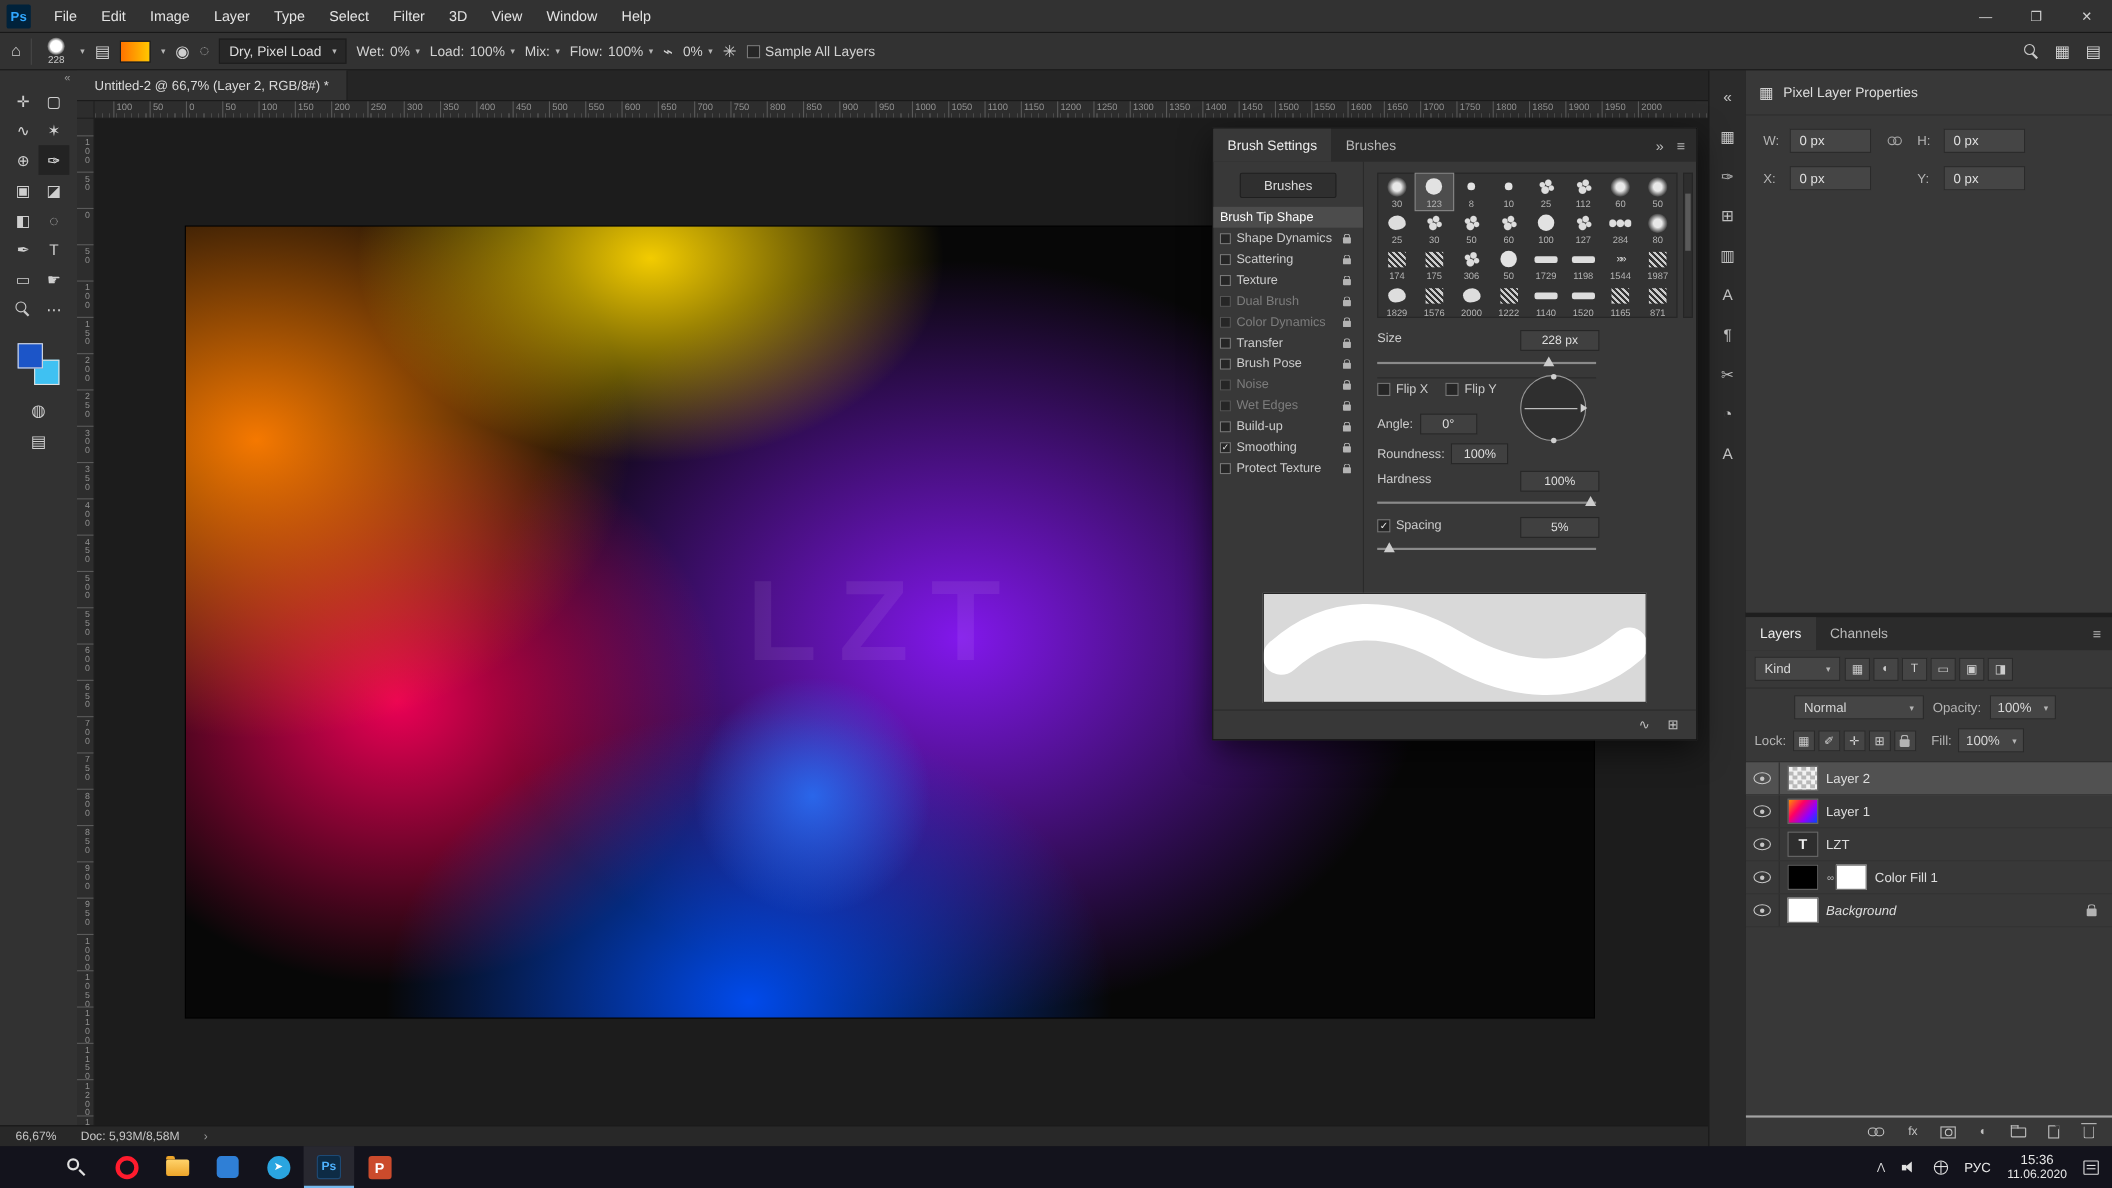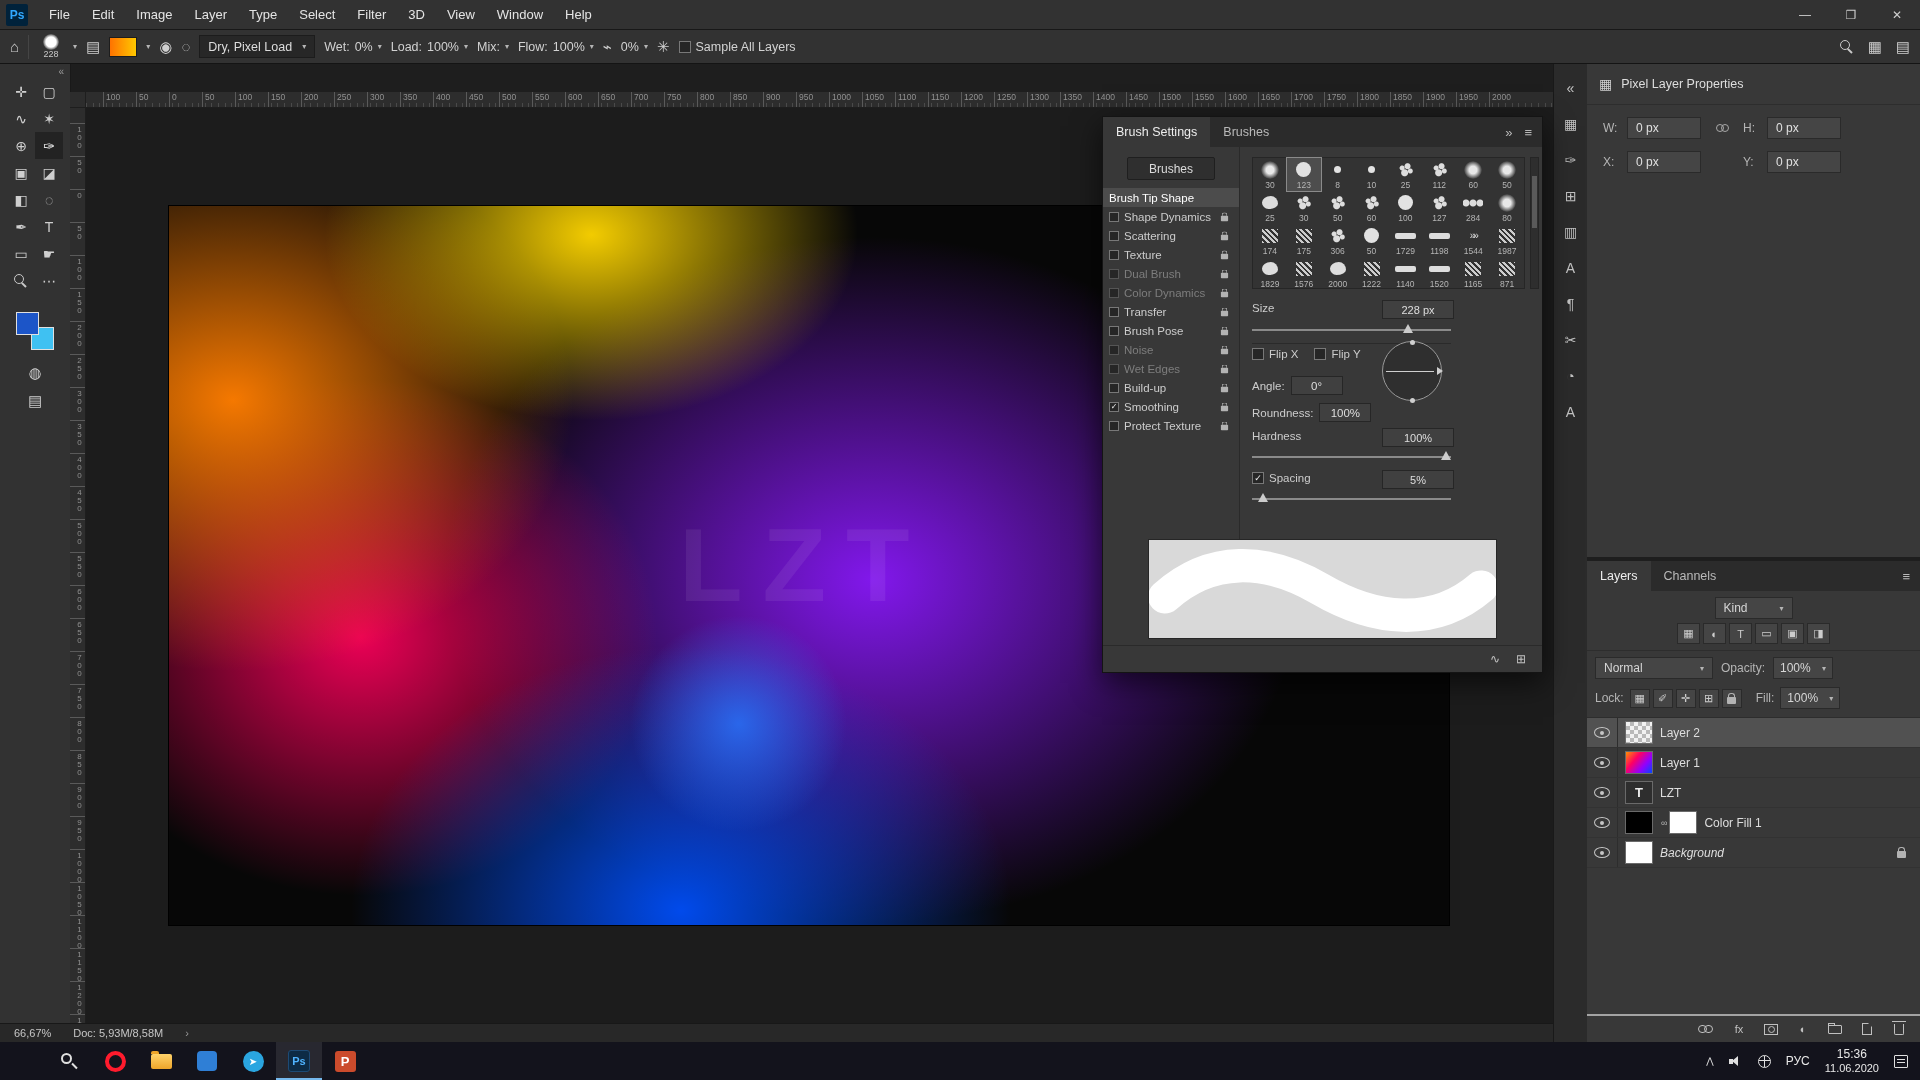--- a/index.html
+++ b/index.html
@@ -88,28 +88,28 @@
   .props-header{display:flex;align-items:center;gap:9px;padding:12px 12px;color:#dedede;font-size:12.5px;border-bottom:1px solid #2d2d2d;}
   .props-header .ob-icon{font-size:14px;}
   .prow{display:flex;align-items:center;gap:8px;margin:12px 16px 0;}
   .plabel{color:#b5b5b5;width:16px;}
   .pfield{width:74px;height:22px;background:#454545;border:1px solid #2a2a2a;display:flex;align-items:center;
           padding:0 8px;color:#e0e0e0;box-sizing:border-box;}
   .chain{display:inline-flex;width:26px;justify-content:center;}
   .chain i{width:8px;height:8px;border:1.5px solid #a8a8a8;border-radius:50%;display:block;box-sizing:border-box;}
   .chain i+i{margin-left:-3px;}
   
-  .l-filter{display:flex;align-items:center;gap:4px;padding:6px 8px;border-bottom:1px solid #2d2d2d;flex-direction:column;}
+  .l-filter{display:flex;align-items:center;gap:4px;padding:6px 8px;border-bottom:1px solid #2d2d2d;}
   .kind-select{display:flex;align-items:center;justify-content:space-between;background:#454545;border:1px solid #2a2a2a;
                height:22px;padding:0 8px;width:78px;box-sizing:border-box;}
   .mini-ico{width:23px;height:21px;background:#454545;border:1px solid #2a2a2a;display:flex;align-items:center;
             justify-content:center;font-size:11px;color:#cdcdcd;box-sizing:border-box;}
   .l-blend{display:flex;align-items:center;gap:8px;padding:6px 8px;}
   .blend-select{width:118px;display:flex;align-items:center;justify-content:space-between;background:#454545;
-                border:1px solid #2a2a2a;height:22px;padding:0 8px;box-sizing:border-box;}
+                border:1px solid #2a2a2a;height:22px;padding:0 8px;box-sizing:border-box;margin-left:36px;}
   .sm-select{width:60px;display:flex;align-items:center;justify-content:space-between;background:#454545;
              border:1px solid #2a2a2a;height:22px;padding:0 6px;box-sizing:border-box;}
   .l-lock{display:flex;align-items:center;gap:6px;padding:2px 8px 8px;border-bottom:1px solid #2d2d2d;}
   .l-lock .mini-ico{width:20px;height:19px;}
   .lab{color:#b5b5b5;}
   .layer-rows{flex:none;}
   .layer-row{height:29px;display:flex;align-items:center;border-bottom:1px solid #323232;}
   .layer-row.sel{background:#515151;}
   .eye-cell{width:30px;height:100%;border-right:1px solid #2d2d2d;display:flex;align-items:center;justify-content:center;flex:none;}
   .ieye{width:14px;height:9px;border:1px solid #c6c6c6;border-radius:50%;position:relative;display:inline-block;}
@@ -340,20 +340,23 @@
     <div class="swatches">
       <span class="sw-fg" id="sw-fg" style="background: rgb(28, 85, 200);"></span>
       <span class="sw-bg" id="sw-bg" style="background: rgb(63, 193, 242);"></span>
     </div>
     <div class="tool-extras" id="tool-extras">
         <div class="ob-icon">◍</div>
         <div class="ob-icon">▤</div>
       </div>
   </div>
 
+  <div class="doc-tabbar">
+    <div class="doc-tab">Untitled-2 @ 66,7% (Layer 2, RGB/8#) *</div>
+  </div>
 
   <div class="ruler-corner"></div>
   <div class="h-ruler" id="h-ruler">
       <div class="hr-cell">100</div>
       <div class="hr-cell">50</div>
       <div class="hr-cell">0</div>
       <div class="hr-cell">50</div>
       <div class="hr-cell">100</div>
       <div class="hr-cell">150</div>
       <div class="hr-cell">200</div>

